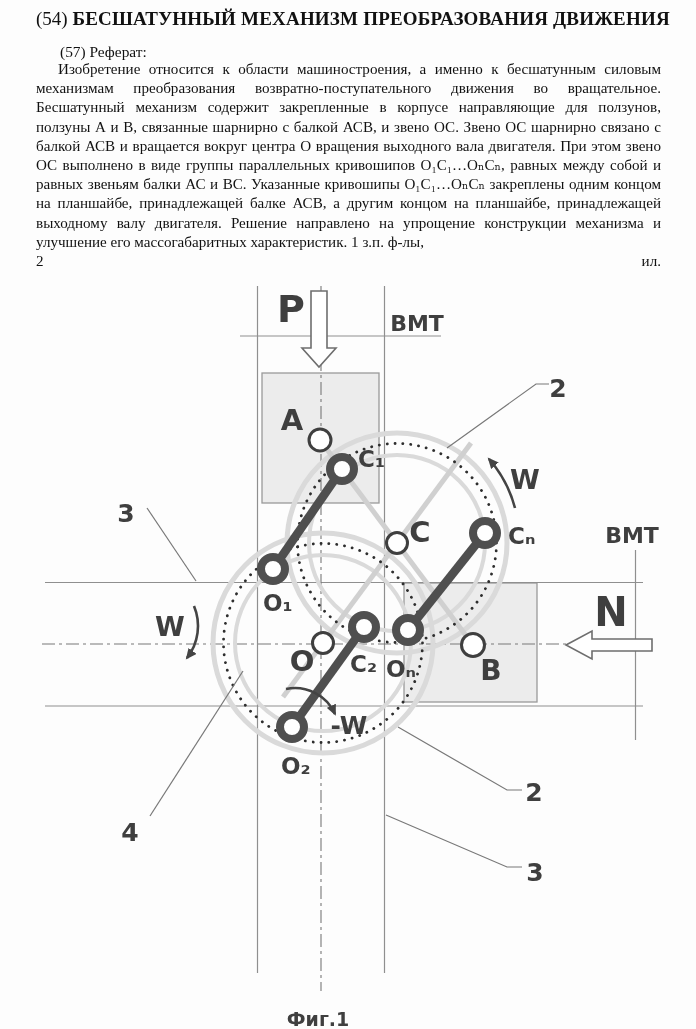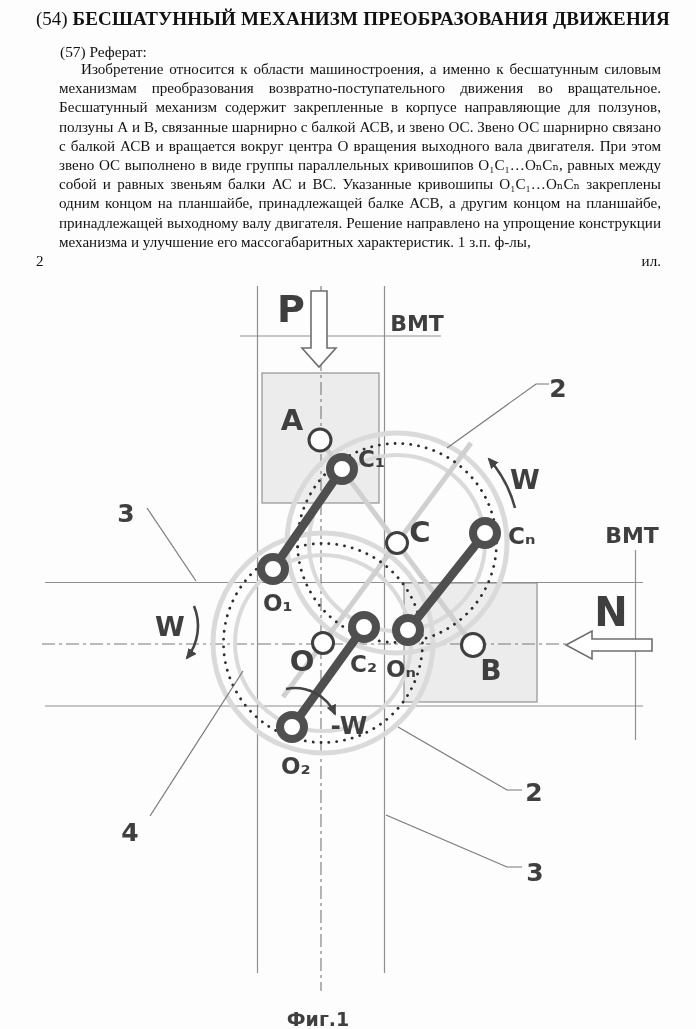--- a/index.html
+++ b/index.html
@@ -4,21 +4,21 @@
 <style>
   html,body{margin:0;padding:0;}
   body{width:696px;height:1029px;background:#fdfdfd;position:relative;overflow:hidden;
        font-family:"Liberation Serif","DejaVu Serif","DejaVu Sans",serif;color:#111;}
   .title-row{position:absolute;top:8px;left:36px;width:640px;font-size:19px;}
   .title-row .num{font-weight:normal;}
   .title-row .ttl{font-weight:bold;letter-spacing:.2px;}
   .abstract-label{position:absolute;top:43px;left:60px;font-size:15.4px;text-align:center;}
   .abstract{position:absolute;top:60px;left:36px;width:625px;font-size:15.1px;line-height:19.2px;
             text-align:justify;}
-  .abstract .body{ text-indent:22px;display:block;margin-left:23px;}
+  .abstract .body{ text-indent:22px;display:block;}
   .last-line{display:flex;justify-content:space-between;font-size:15.1px;line-height:19.2px;}
   .fig-wrap{position:absolute;top:280px;left:0;width:696px;height:749px;}
   svg text{font-family:"DejaVu Sans","Liberation Sans",sans-serif;font-weight:bold;fill:#3f3f3f;}
 </style>
 </head>
 <body>
 
 <div class="title-row">
   <span class="num">(54)</span>
   <span class="ttl">БЕСШАТУННЫЙ МЕХАНИЗМ ПРЕОБРАЗОВАНИЯ ДВИЖЕНИЯ</span>

